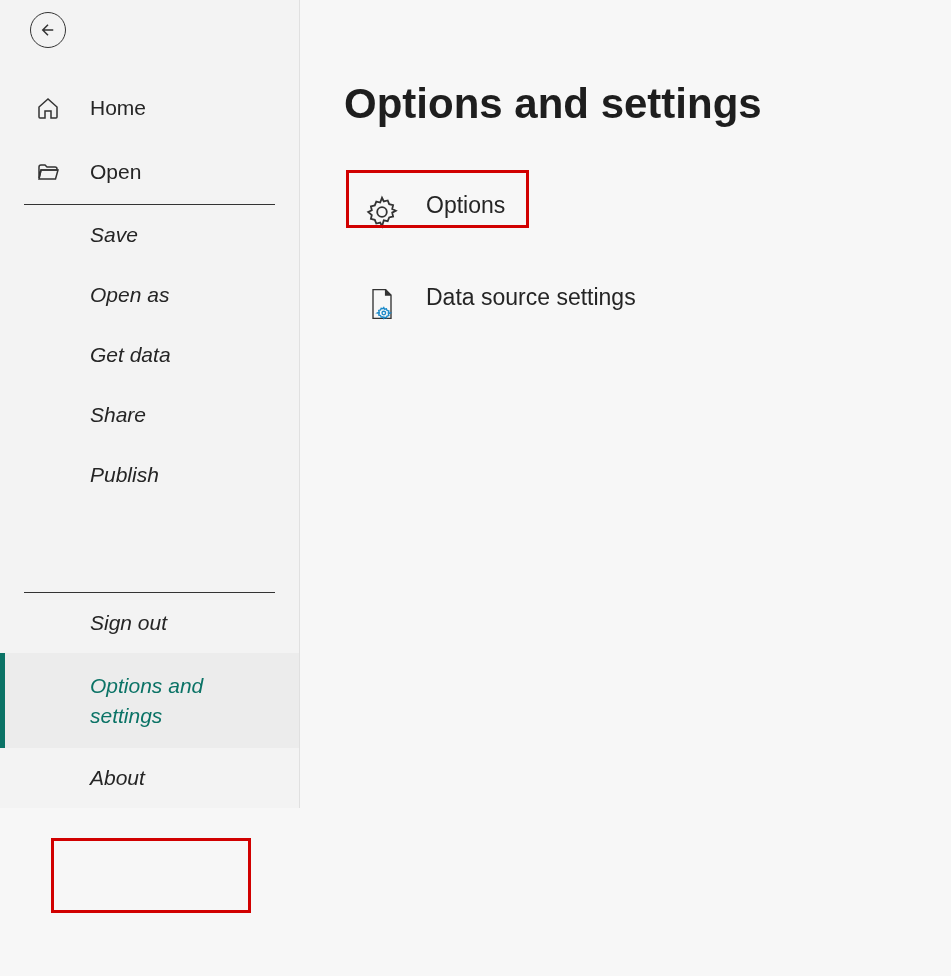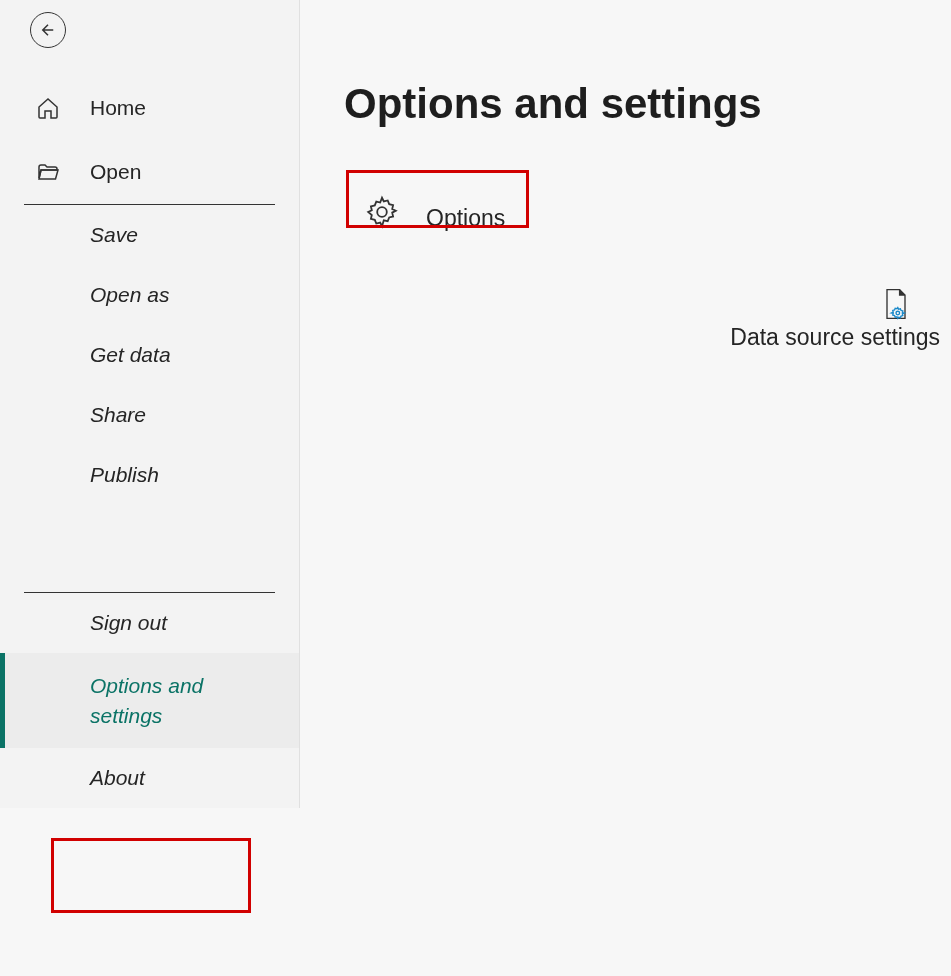--- a/index.html
+++ b/index.html
@@ -103,21 +103,21 @@
       background: #f7f7f7;
     }
     .page-title {
       font-size: 42px;
       font-weight: 600;
       color: #1e1e1e;
       margin-bottom: 48px;
     }
     .option-row {
       display: flex;
-      align-items: flex-end;
+      align-items: flex-start;
       padding: 16px 11px 16px 18px;
       cursor: pointer;
     }
     .option-row .icon {
       width: 40px;
       height: 40px;
       display: flex;
       align-items: center;
       justify-content: center;
       margin-right: 24px;
@@ -207,21 +207,21 @@
     <div class="option-row">
       <span class="icon">
         <svg viewBox="0 0 24 24" fill="none" stroke="#333" stroke-width="1.2" width="36" height="36">
           <circle cx="12" cy="12" r="3.2"></circle>
           <path d="M12 2.5l1.2 2.4 2.6-.6 1 2.5 2.6.6-.6 2.6 2.4 1.2-2.4 1.2.6 2.6-2.6.6-1 2.5-2.6-.6L12 21.5l-1.2-2.4-2.6.6-1-2.5-2.6-.6.6-2.6L2.8 12l2.4-1.2-.6-2.6 2.6-.6 1-2.5 2.6.6L12 2.5z"></path>
         </svg>
       </span>
       <span class="option-label">Options</span>
     </div>
 
-    <div class="option-row" style="margin-top:20px;flex-direction:column;">
+    <div class="option-row" style="margin-top:20px;">
       <span class="icon">
         <svg viewBox="0 0 40 40" width="36" height="36">
           <path d="M10 4h14l6 6v26H10V4z" fill="none" stroke="#333" stroke-width="1.5"></path>
           <path d="M24 4v6h6" fill="#333" stroke="#333" stroke-width="1.5"></path>
           <g transform="translate(16,24)">
             <circle cx="6" cy="6" r="2" fill="none" stroke="#1a89c9" stroke-width="1.5"></circle>
             <path d="M6 0l.9 1.8 2-.5.7 1.9 2 .5-.5 2L13 6l-1.9.9.5 2-2 .5-.7 1.9-2-.5L6 12l-.9-1.8-2 .5-.7-1.9-2-.5.5-2L-1 6l1.9-.9-.5-2 2-.5.7-1.9 2 .5L6 0z" fill="none" stroke="#1a89c9" stroke-width="1.5"></path>
           </g>
         </svg>
       </span>

